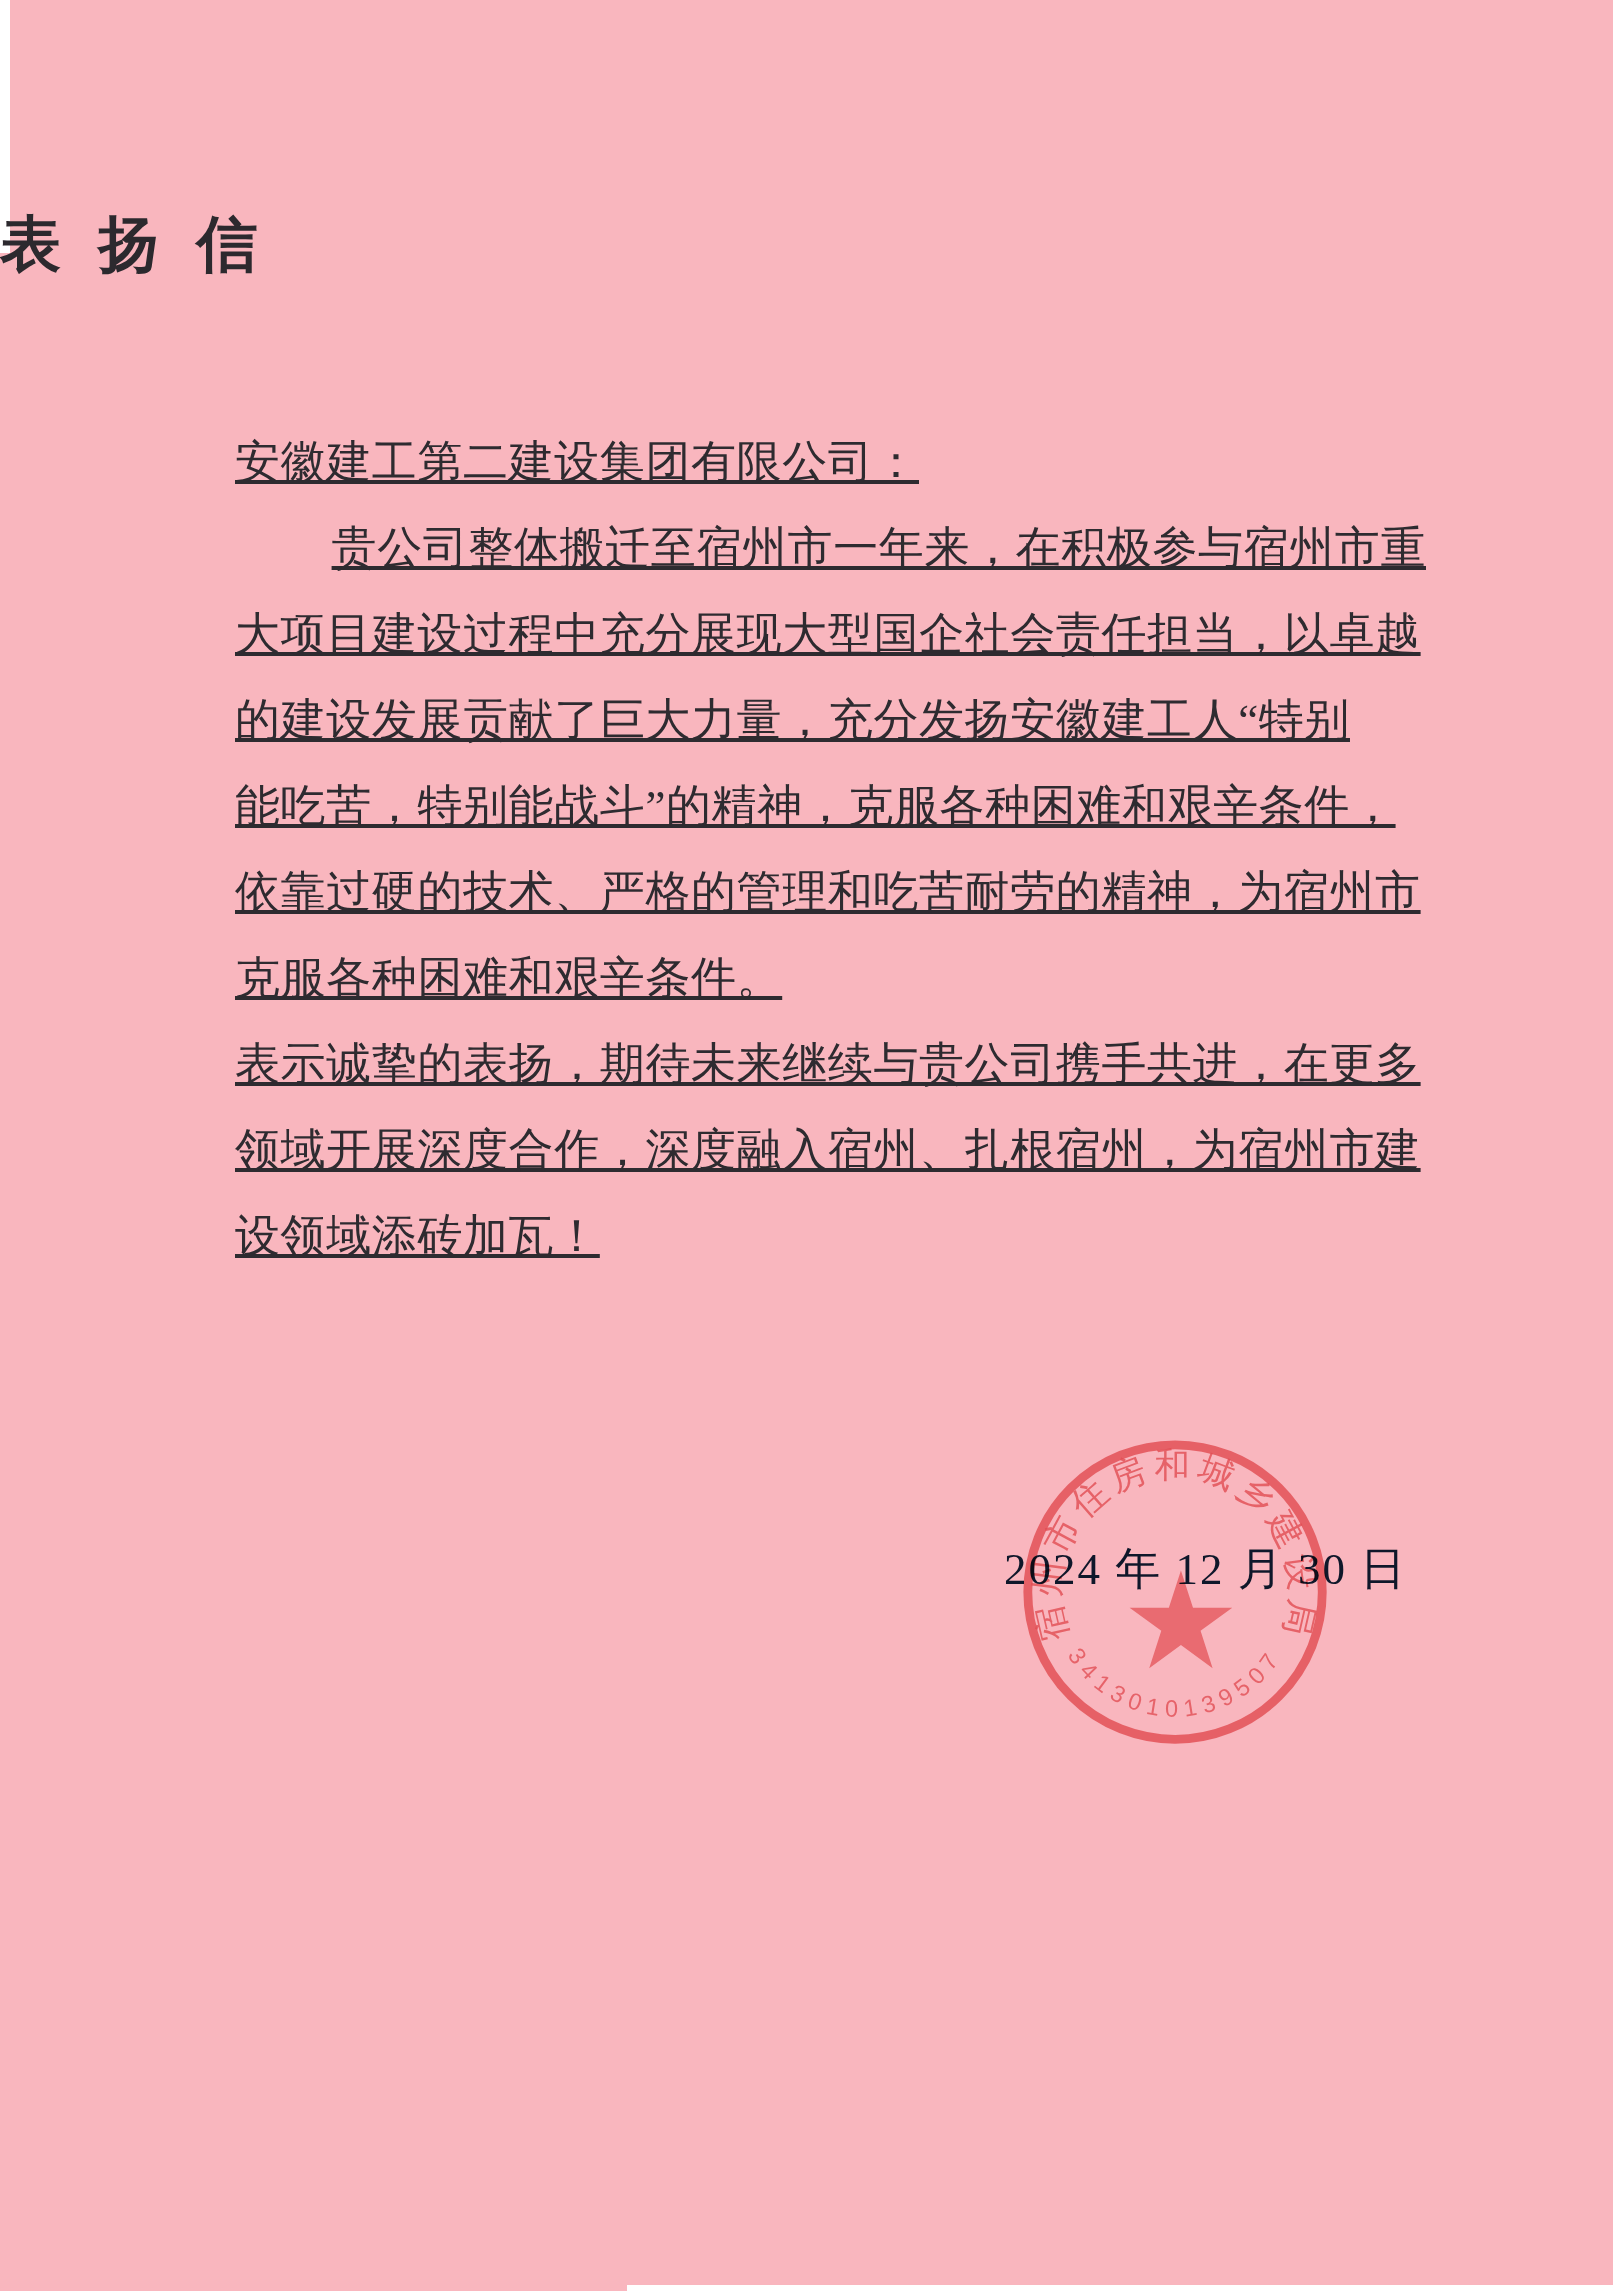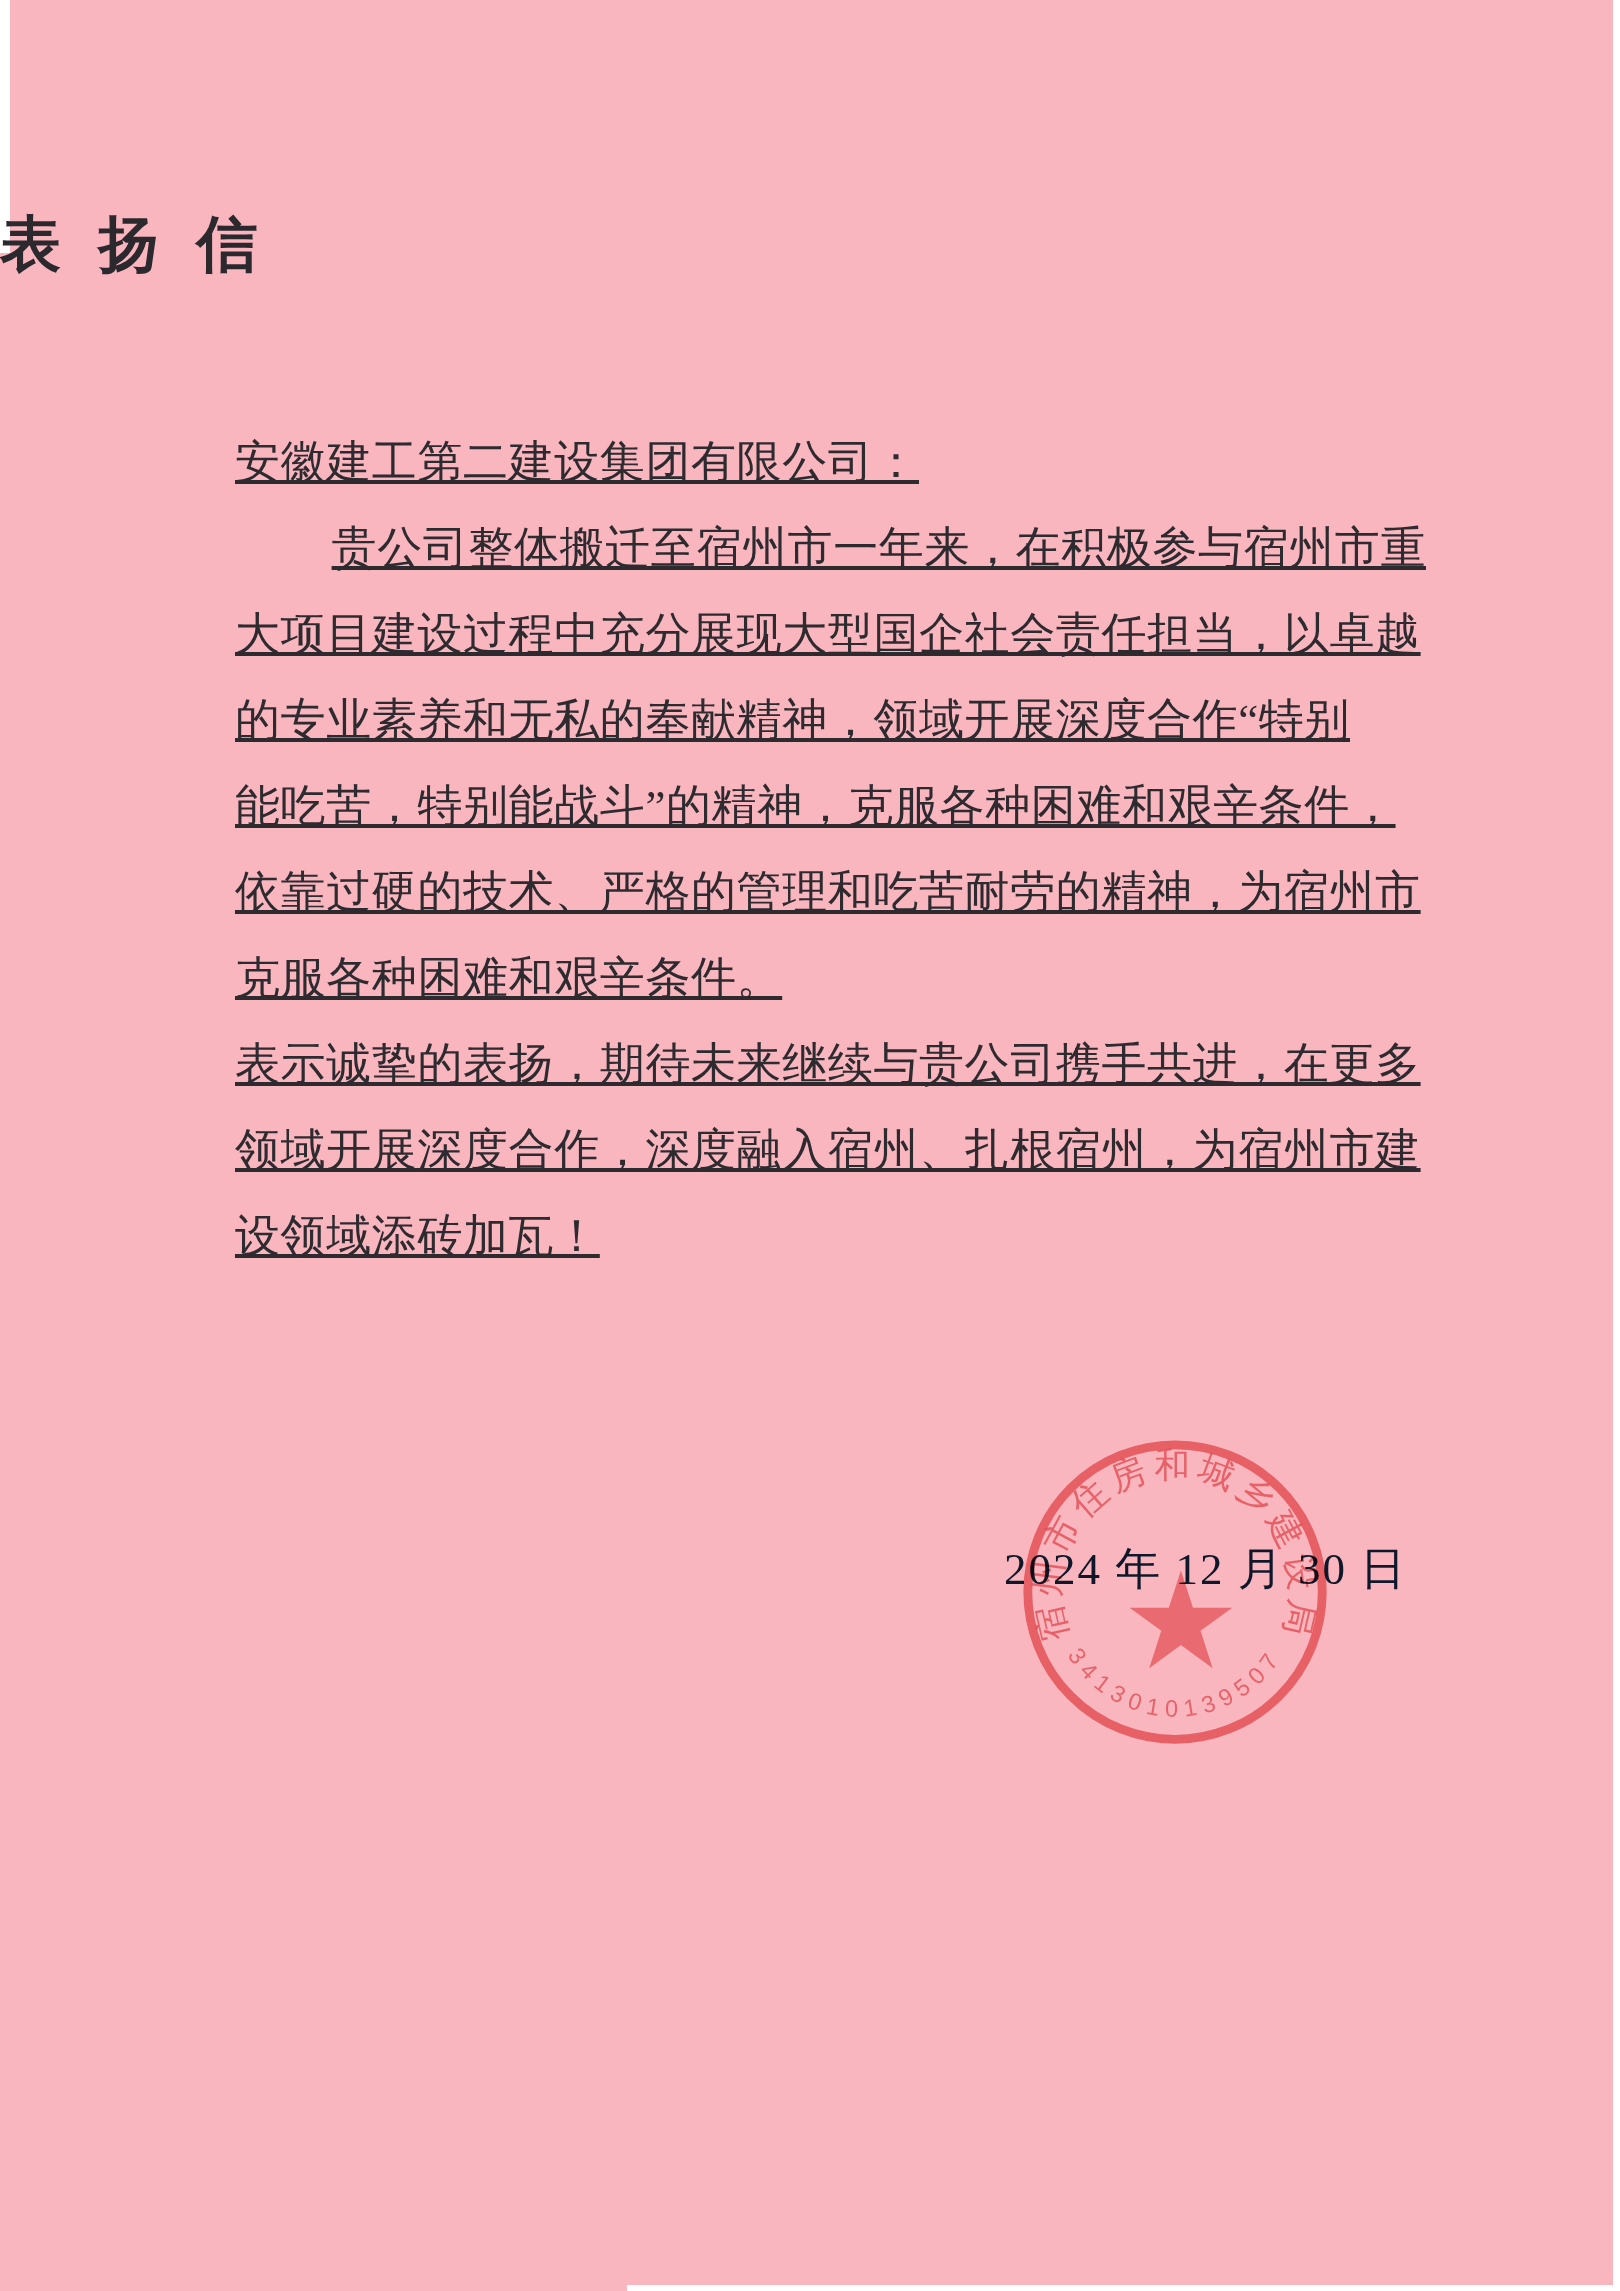--- a/index.html
+++ b/index.html
@@ -86,21 +86,21 @@
   <div class="edge edge-left"></div>
   <div class="edge edge-right"></div>
   <div class="edge edge-bottom"></div>
 
   <div class="title">表 扬 信</div>
 
   <div class="letter-body">
     <div class="line">安徽建工第二建设集团有限公司：</div>
     <div class="line indent">贵公司整体搬迁至宿州市一年来，在积极参与宿州市重</div>
     <div class="line">大项目建设过程中充分展现大型国企社会责任担当，以卓越</div>
-    <div class="line">的专业素养和无私的奉献精神，领域开展深度合作“特别</div>
+    <div class="line">的建设发展贡献了巨大力量，充分发扬安徽建工人“特别</div>
     <div class="line">能吃苦，特别能战斗”的精神，克服各种困难和艰辛条件，</div>
     <div class="line">依靠过硬的技术、严格的管理和吃苦耐劳的精神，为宿州市</div>
     <div class="line">克服各种困难和艰辛条件。</div>
     <div class="line">表示诚挚的表扬，期待未来继续与贵公司携手共进，在更多</div>
     <div class="line">领域开展深度合作，深度融入宿州、扎根宿州，为宿州市建</div>
     <div class="line">设领域添砖加瓦！</div>
   </div>
 
   <div class="date-line">2024 年 12 月 30 日</div>
 

